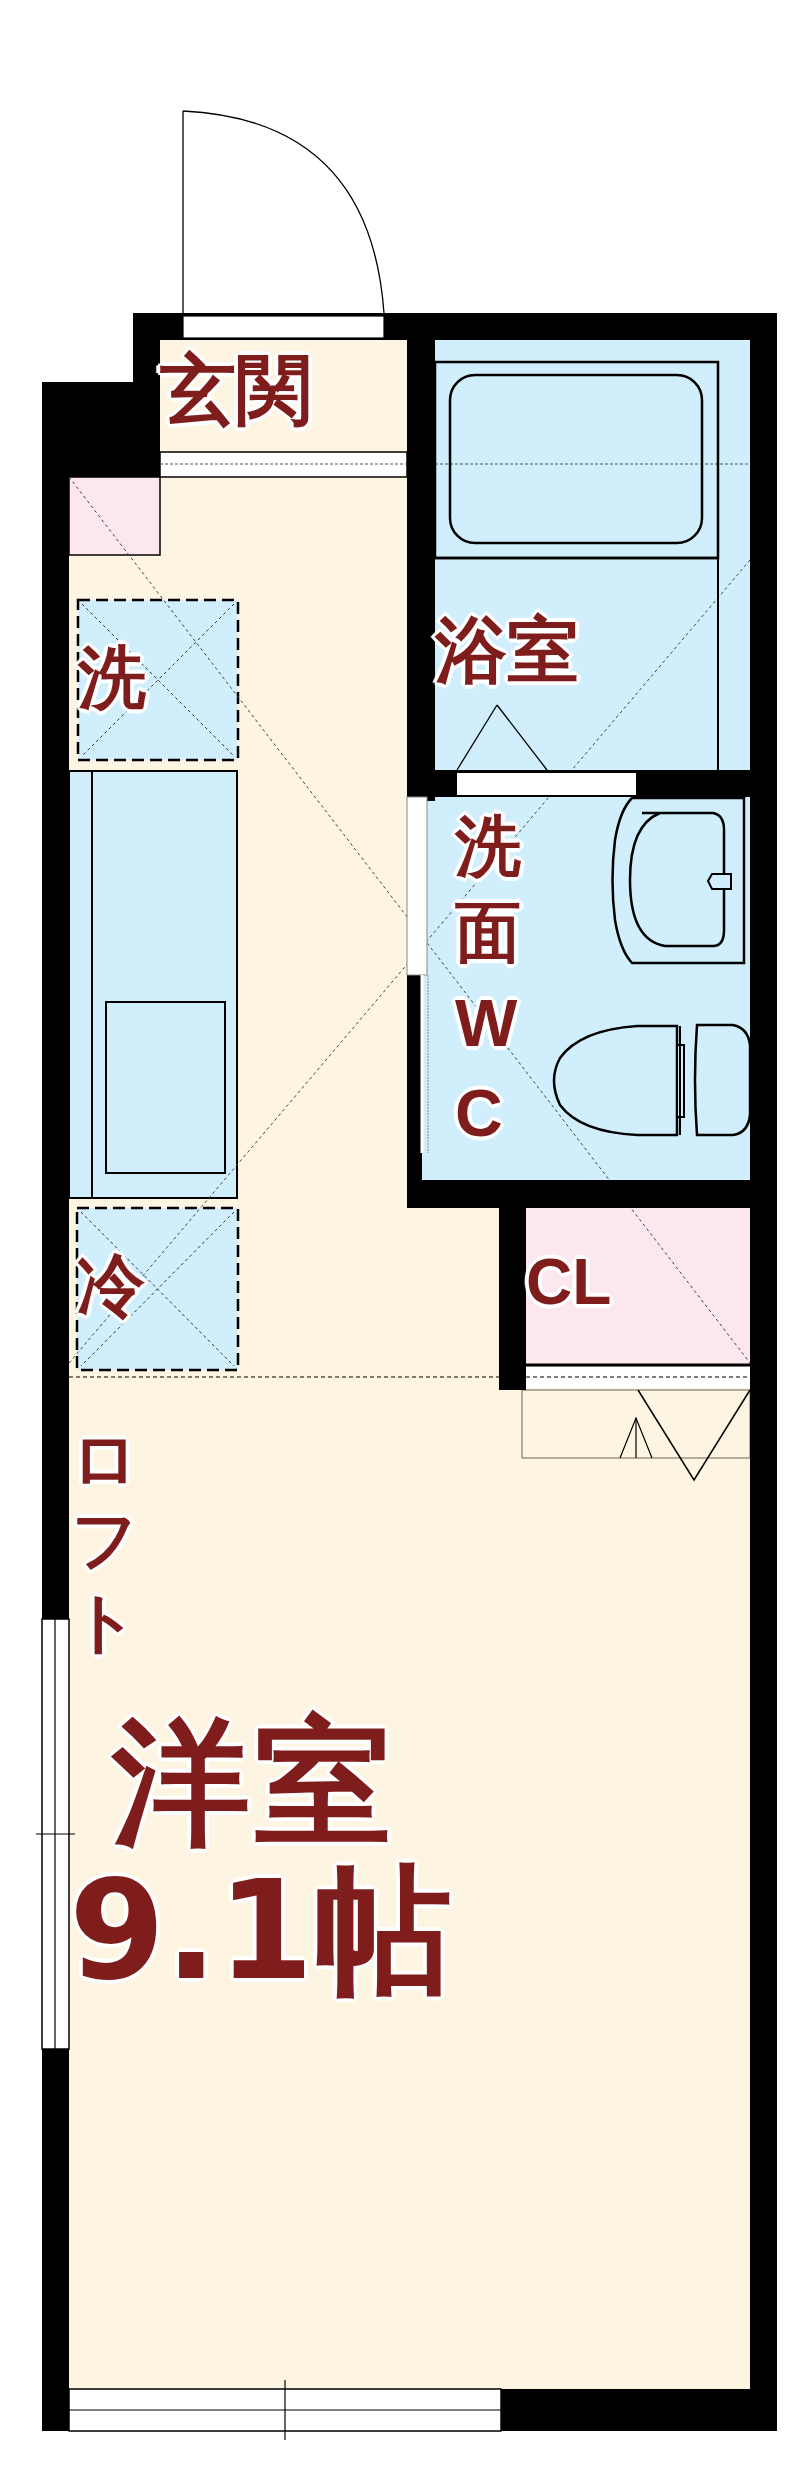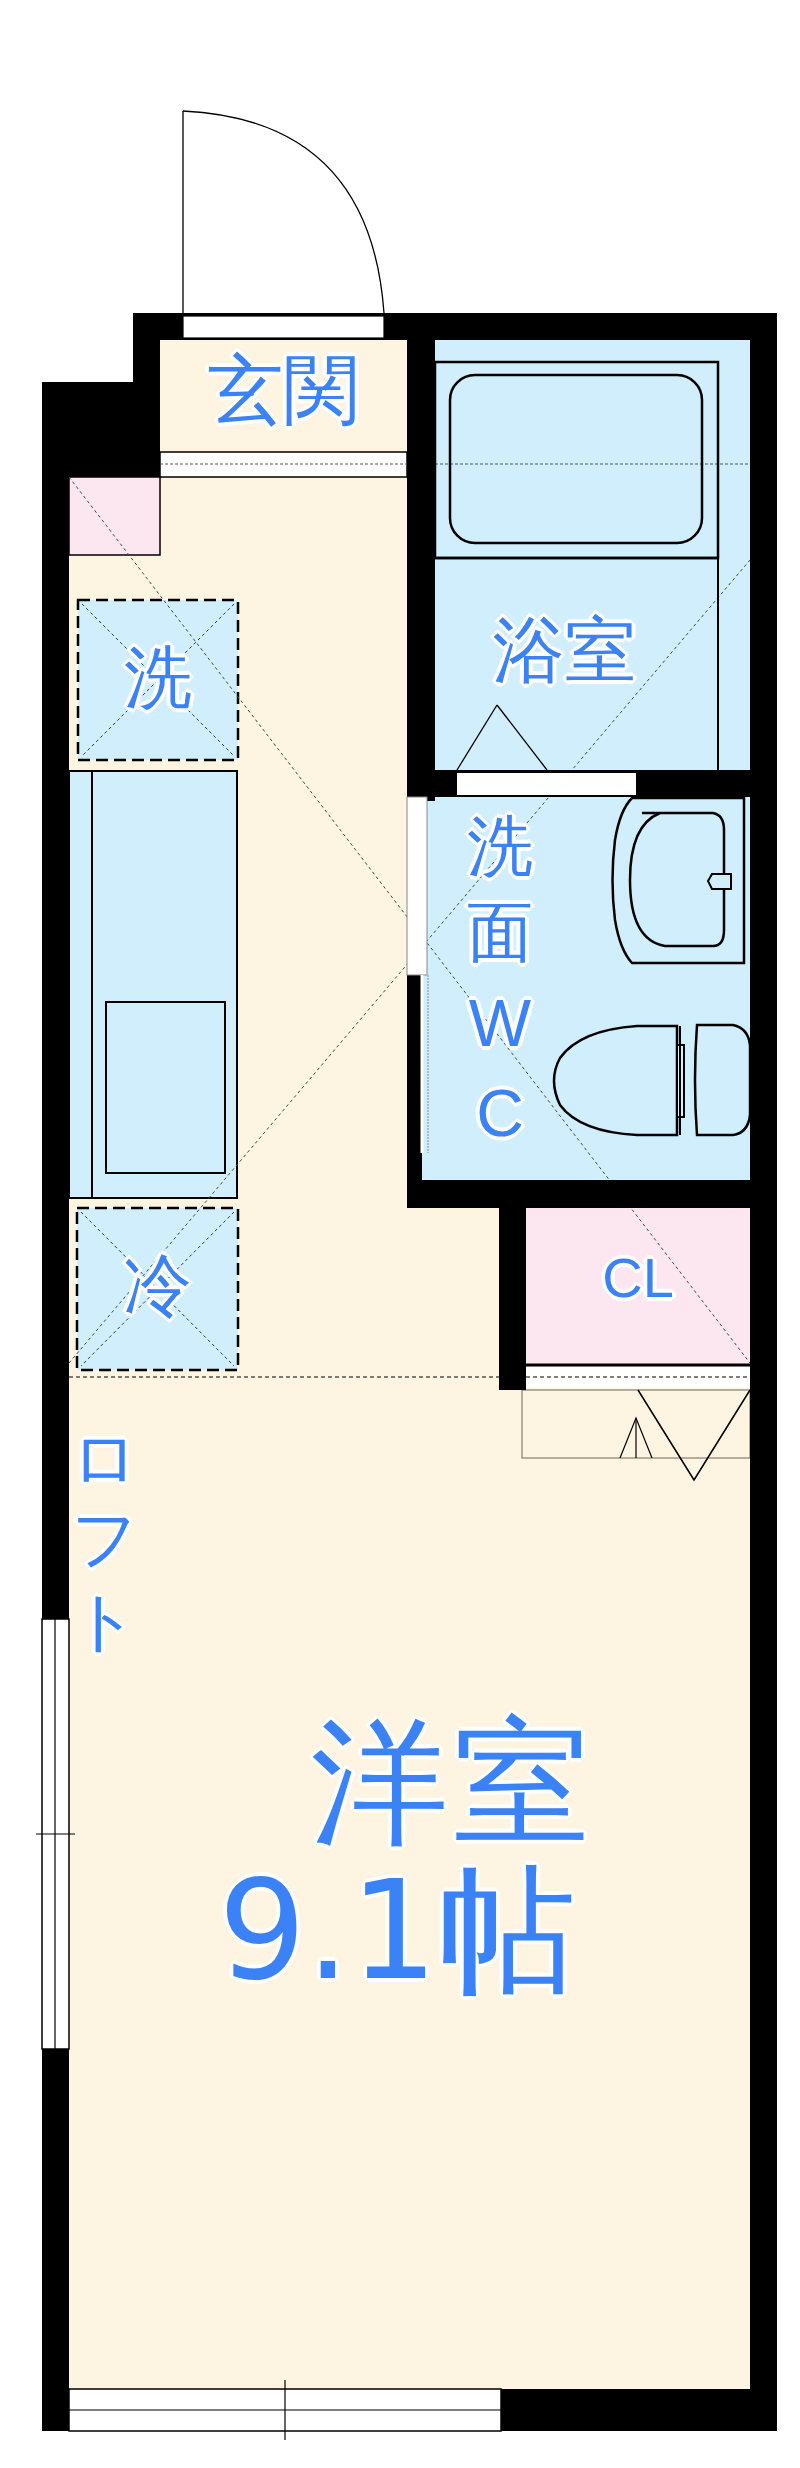--- a/index.html
+++ b/index.html
@@ -1,18 +1,18 @@
 <!DOCTYPE html>
 <html><head>
 <meta charset="utf-8">
 <style>
   html, body { margin:0; padding:0; background:#ffffff; }
   body { width:800px; height:2468px; position:relative; overflow:hidden; font-family:"DejaVu Sans", sans-serif; }
   #plan { position:absolute; left:0; top:0; width:800px; height:2468px; }
-  .lbl { position:absolute; color:#3b82f6; font-weight:normal; text-align:center; line-height:1;
+  .lbl { position:absolute; color:#7f1d1d; font-weight:bold; line-height:1;
          font-family:"DejaVu Sans", sans-serif;
          text-shadow: 0 0 0 #fff,
            3px 0 0 #fff, -3px 0 0 #fff, 0 3px 0 #fff, 0 -3px 0 #fff,
            2px 2px 0 #fff, -2px -2px 0 #fff, 2px -2px 0 #fff, -2px 2px 0 #fff,
            4px 0 1px #fff, -4px 0 1px #fff, 0 4px 1px #fff, 0 -4px 1px #fff; }
   .vert { writing-mode: vertical-rl; text-orientation: upright; letter-spacing:0; }
 </style>
 </head>
 <body>
 
@@ -137,30 +137,30 @@
 
   <g>
     <rect x="69" y="2389" width="432" height="42" fill="#fff" stroke="#000" stroke-width="1.5"></rect>
     <line x1="69" y1="2410" x2="501" y2="2410" stroke="#000" stroke-width="1.2"></line>
     <line x1="285" y1="2380" x2="285" y2="2440" stroke="#000" stroke-width="1.2"></line>
   </g>
 </svg>
 
 <div class="lbl" style="left:160px; top:352px; width:247px; font-size:76px;">玄関</div>
 
-<div class="lbl" style="left:423px; top:614px; width:283px; font-size:72px;">浴室</div>
+<div class="lbl" style="left:435px; top:614px; width:283px; font-size:72px;">浴室</div>
 
 <div style="position:absolute; left:455px; top:814px; width:90px;">
   <div class="lbl" style="position:static; font-size:66px; height:86px;">洗</div>
   <div class="lbl" style="position:static; font-size:66px; height:90px;">面</div>
   <div class="lbl" style="position:static; font-size:66px; height:90px; font-family:'Liberation Sans', sans-serif;">W</div>
   <div class="lbl" style="position:static; font-size:66px; height:90px; font-family:'Liberation Sans', sans-serif;">C</div>
 </div>
 
-<div class="lbl" style="left:526px; top:1250px; width:224px; font-size:56px; font-family:'Liberation Sans', sans-serif;">CL</div>
+<div class="lbl" style="left:526px; top:1250px; width:224px; font-size:64px; font-family:'Liberation Sans', sans-serif;">CL</div>
 
 <div class="lbl" style="left:78px; top:644px; width:160px; font-size:68px;">洗</div>
 
 <div class="lbl" style="left:77px; top:1252px; width:161px; font-size:68px;">冷</div>
 
 <div class="lbl vert" style="left:72px; top:1398px; font-size:66px;">ロフト</div>
 
 <div class="lbl" style="left:69px; top:1714px; width:681px; font-size:138px; letter-spacing:4px;padding-left:43px;">洋室</div>
 
 <div class="lbl" style="left:69px; top:1862px; width:656px; font-size:138px;">9.1帖</div>

